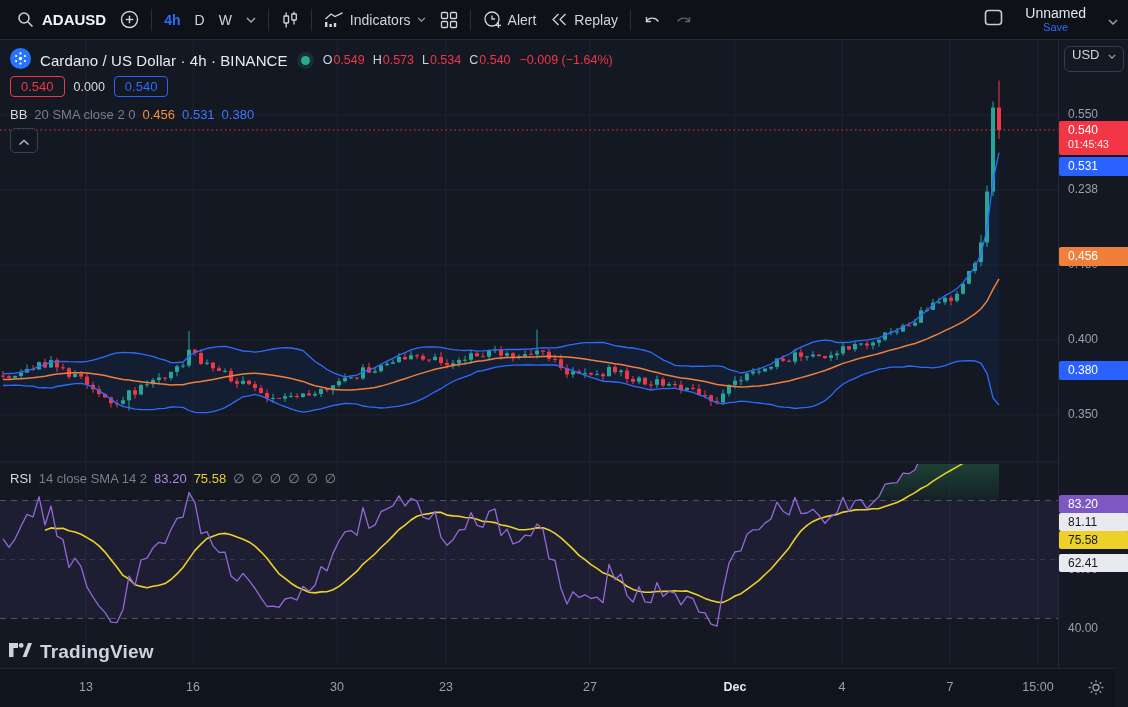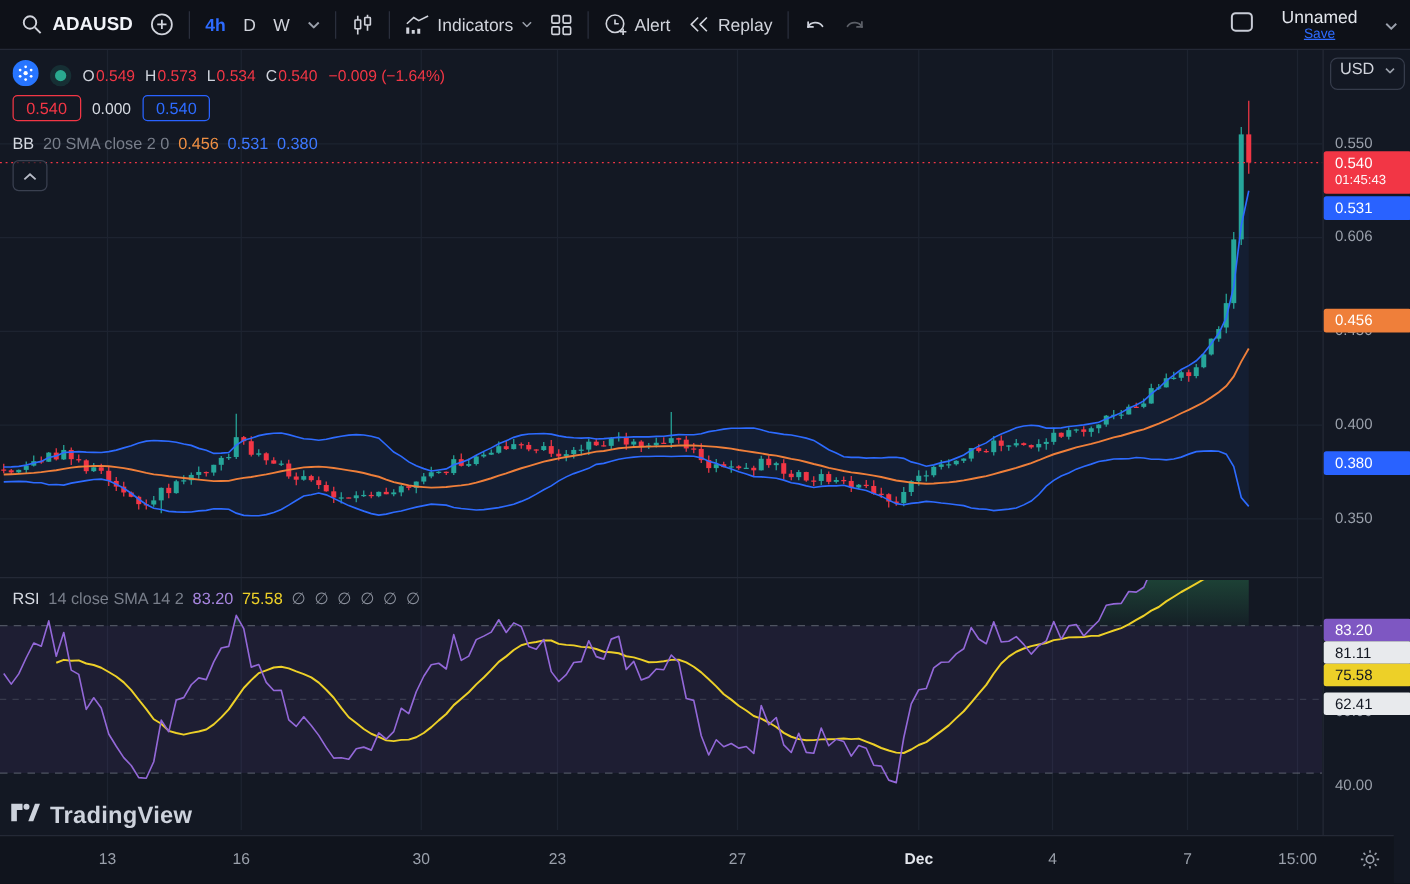--- a/index.html
+++ b/index.html
@@ -11,21 +11,21 @@
   .tbtn{display:flex;align-items:center;gap:6px;padding:0 7px;height:30px;border-radius:5px;
         color:#d1d4dc;font-size:14px;cursor:pointer;flex:none;}
   .tbtn svg{display:block;}
   .sep{width:1px;height:22px;background:#2a2f3c;margin:0 5px;flex:none;}
   .tf-blue{color:#2d6bff;font-weight:600;}
   .dim{opacity:.4;}
   #symbol-btn{font-weight:700;font-size:15px;color:#f2f4f9;gap:8px;}
   #save-cluster{margin-left:auto;display:flex;align-items:center;gap:22px;}
   #save-stack{display:flex;flex-direction:column;align-items:center;line-height:1.05;}
   #save-stack .nm{font-size:14px;color:#e3e6ec;}
-  #save-stack .sv{font-size:11px;color:#2d6bff;margin-top:1px;text-decoration:underline;}
+  #save-stack .sv{font-size:11px;color:#2d6bff;margin-top:1px;}
   
   #chart-svg{position:absolute;left:0;top:40px;}
   
   .ov{position:absolute;z-index:5;}
   #legend-row1{left:10px;top:48px;display:flex;align-items:center;gap:9px;font-size:15px;}
   #legend-title{color:#e8ebf2;letter-spacing:.1px;}
   #status-dot{width:9px;height:9px;border-radius:50%;background:#2aa98f;box-shadow:0 0 0 4px rgba(42,169,143,.16);margin:0 4px;}
   #ohlc{display:flex;gap:8px;font-size:12.5px;}
   #ohlc .k{color:#cfd3dc;} #ohlc .v{color:#f23645;margin-left:1px;}
   #legend-row2{left:10px;top:76px;display:flex;align-items:center;gap:9px;font-size:13px;}
@@ -597,20 +597,21 @@
             <circle cx="10.5" cy="10.5" r="1.7"></circle>
             <circle cx="10.5" cy="5.4" r="1.1"></circle>
             <circle cx="10.5" cy="15.6" r="1.1"></circle>
             <circle cx="6.1" cy="8" r="1.1"></circle>
             <circle cx="14.9" cy="8" r="1.1"></circle>
             <circle cx="6.1" cy="13" r="1.1"></circle>
             <circle cx="14.9" cy="13" r="1.1"></circle>
           </g>
         </svg>
     </span>
+    <span id="legend-title">Cardano / US Dollar · 4h · BINANCE</span>
     <span id="status-dot"></span>
     <span id="ohlc">
       <span><span class="k">O</span><span class="v">0.549</span></span>
       <span><span class="k">H</span><span class="v">0.573</span></span>
       <span><span class="k">L</span><span class="v">0.534</span></span>
       <span><span class="k">C</span><span class="v">0.540</span></span>
       <span class="v">−0.009 (−1.64%)</span>
     </span>
   </div>
 
@@ -654,21 +655,21 @@
   <div id="axis-col">
     <div id="usd-dd">
       <span>USD</span>
       <span>
         <svg width="8" height="5" viewBox="0 0 10 6" fill="none" stroke="#9aa0ab" stroke-width="1.6">
             <path d="M1 1 L5 5 L9 1"></path>
           </svg>
       </span>
     </div>
   <div class="axis-tick" style="top: 67px;">0.550</div>
-      <div class="axis-tick" style="top: 142px;">0.606</div>
+      <div class="axis-tick" style="top: 142px;">0.238</div>
       <div class="axis-tick" style="top: 217px;">0.450</div>
       <div class="axis-tick" style="top: 292px;">0.400</div>
       <div class="axis-tick" style="top: 367px;">0.350</div>
       <div class="axis-box" style="top: 81px; height: 34px; background: rgb(242, 54, 69); color: rgb(255, 255, 255);"><span>0.540</span><span class="sub">01:45:43</span></div>
       <div class="axis-box" style="top: 117px; height: 19px; background: rgb(41, 98, 255); color: rgb(255, 255, 255);"><span>0.531</span></div>
       <div class="axis-box" style="top: 207px; height: 19px; background: rgb(239, 127, 58); color: rgb(255, 255, 255);"><span>0.456</span></div>
       <div class="axis-box" style="top: 321px; height: 19px; background: rgb(41, 98, 255); color: rgb(255, 255, 255);"><span>0.380</span></div>
       <div class="axis-tick" style="top: 522px;">60.00</div>
       <div class="axis-tick" style="top: 581px;">40.00</div>
       <div class="axis-box" style="top: 455px; height: 18px; background: rgb(126, 87, 194); color: rgb(255, 255, 255);"><span>83.20</span></div>

